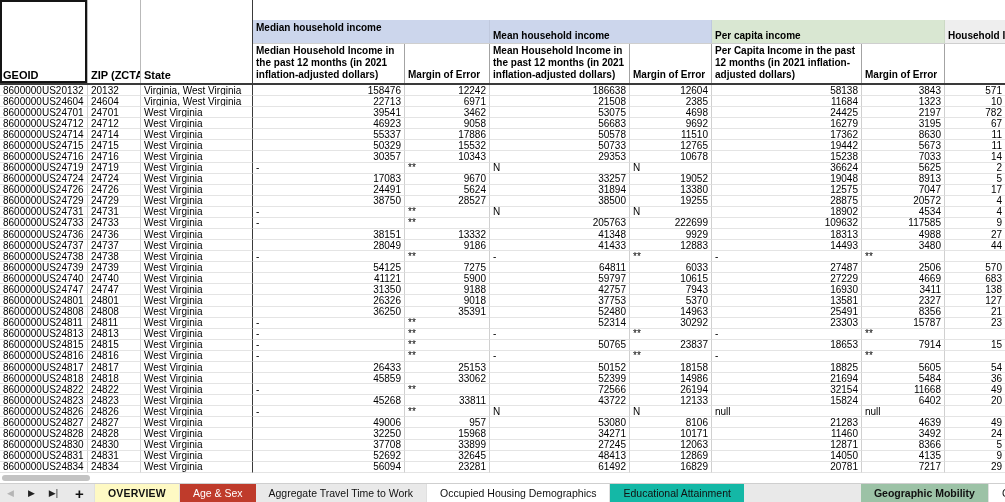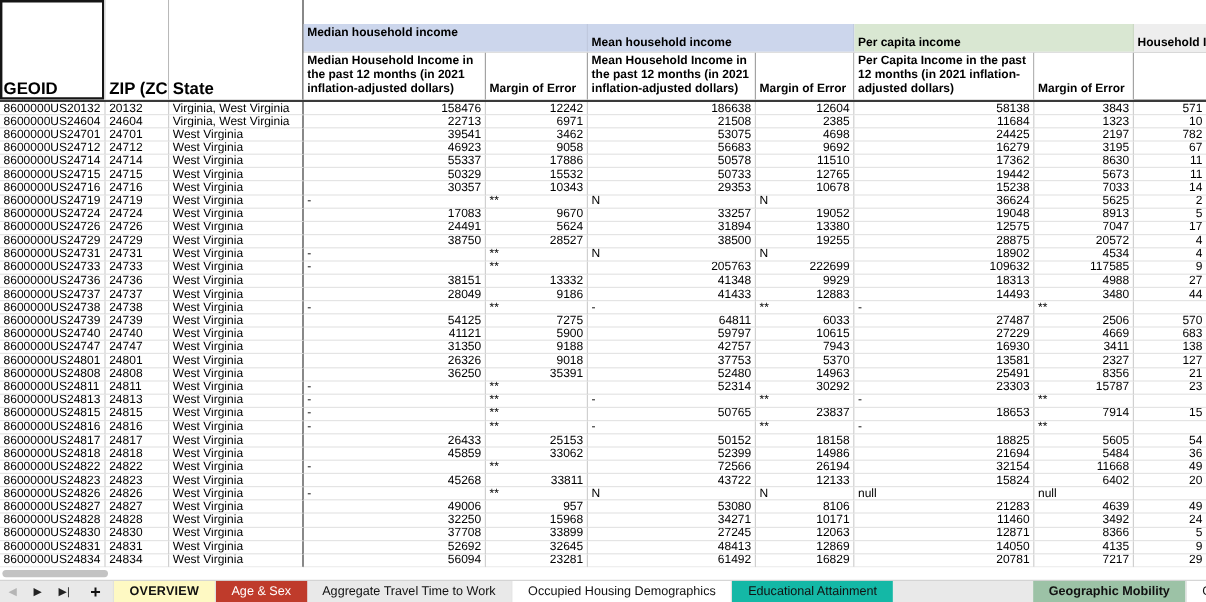--- a/index.html
+++ b/index.html
@@ -2,21 +2,21 @@
 <html><head>
 <meta charset="utf-8">
 <style>
   html,body{margin:0;padding:0;background:#fff;}
   .sheet{width:1005px;height:502px;position:relative;overflow:hidden;background:#fff;
          font-family:"Liberation Sans","DejaVu Sans",sans-serif;color:#000;}
   .grid{height:473px;overflow:hidden;}
   
   .hdr{display:flex;height:85px;box-sizing:border-box;border-bottom:2px solid #3a3a3a;background:#fff;}
   .hcell{box-sizing:border-box;border-right:1px solid #b9b9b9;display:flex;align-items:flex-end;
-         padding:1px 3px 2px;font-weight:bold;font-size:14px;background:#fff;overflow:hidden;white-space:nowrap;}
+         padding:1px 3px 2px;font-weight:bold;font-size:11px;background:#fff;overflow:hidden;white-space:nowrap;}
   .hcell.dark{border-right-color:#3a3a3a;}
   .sel{box-shadow:inset 0 0 0 2px #151515;}
   .hdr-right{flex:1;display:flex;flex-direction:column;min-width:0;}
   .band{height:28px;display:flex;border-bottom:1px solid #cfcfcf;box-sizing:border-box;margin-top:20px;}
   .gband{box-sizing:border-box;padding:2px 3px;font-weight:bold;font-size:10px;display:flex;
          align-items:flex-end;overflow:hidden;white-space:nowrap;border-right:1px solid rgba(0,0,0,0.06);}
   .gband.top{align-items:flex-start;}
   .g0{width:237px}.g1{width:222px}.g2{width:233px}.g3{flex:1;border-right:none}
   .subs{flex:1;display:flex;}
   .scell{box-sizing:border-box;border-right:1px solid #a3a3a3;padding:1px 3px 2px;font-weight:bold;

